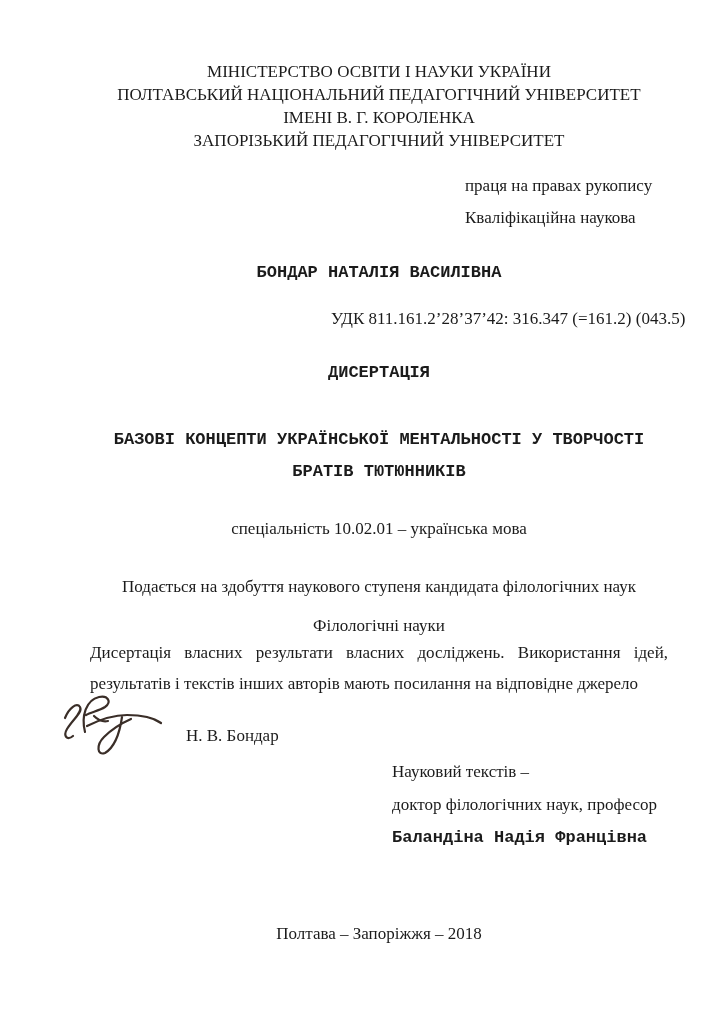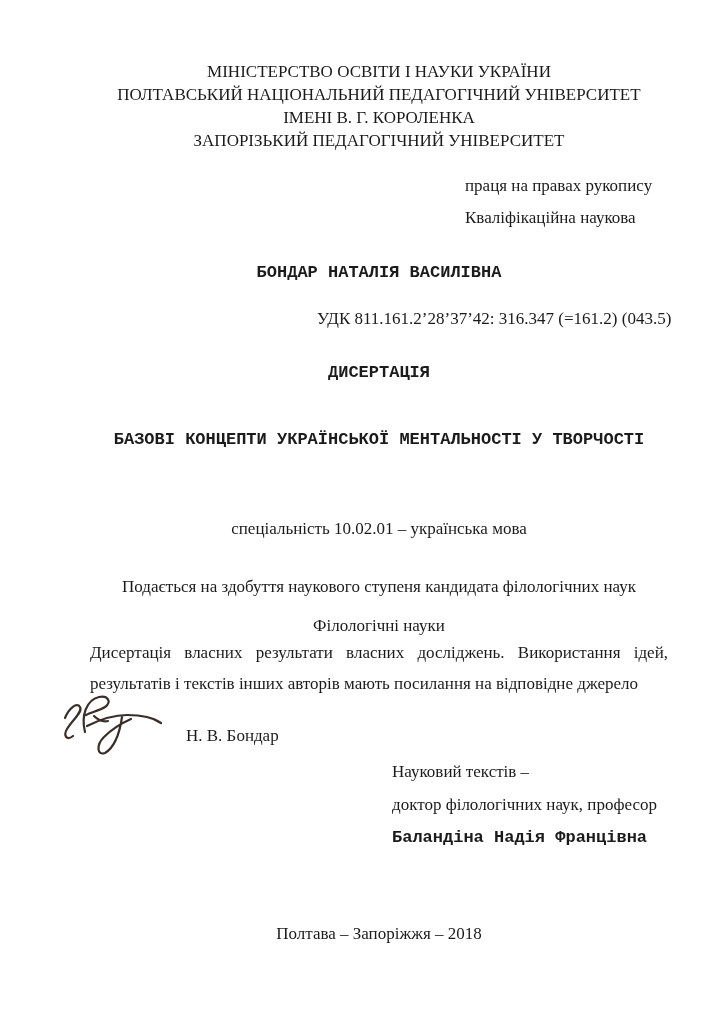--- a/index.html
+++ b/index.html
@@ -14,21 +14,21 @@
     overflow:hidden;
   }
   .abs{position:absolute;}
   .centered{left:90px;width:578px;text-align:center;}
   .nowrap{white-space:nowrap;}
   .bold{font-weight:bold;font-family:Liberation Mono, monospace;}
 
   .header-block{top:60px;line-height:23px;}
   .qual-block{left:465px;top:170px;line-height:32px;}
   .author-line{top:263px;}
-  .udk-line{left:317px;top:309px;}
+  .udk-line{left:331px;top:309px;}
   .doctype-line{top:363px;}
   .title-block{top:424px;line-height:32px;}
   .specialty-line{top:519px;}
   .sciences-line{top:580px;margin-top:36px;}
   .submission-line{top:577px;}
   .declaration-block{left:90px;top:637px;width:578px;line-height:31px;}
   .decl-justify{text-align:justify;text-align-last:justify;}
   .signature-wrap{left:56px;top:686px;width:112px;height:72px;}
   .signature-name{left:170px;top:726px;margin-left:16px;}
   .supervisor-block{left:392px;top:755px;line-height:33px;}
@@ -52,20 +52,21 @@
   </div>
 
   <div class="abs centered author-line bold nowrap">БОНДАР НАТАЛІЯ ВАСИЛІВНА</div>
 
   <div class="abs udk-line nowrap">УДК 811.161.2’28’37’42: 316.347 (=161.2) (043.5)</div>
 
   <div class="abs centered doctype-line bold nowrap">ДИСЕРТАЦІЯ</div>
 
   <div class="abs centered title-block bold">
     <div class="nowrap">БАЗОВІ КОНЦЕПТИ УКРАЇНСЬКОЇ МЕНТАЛЬНОСТІ У ТВОРЧОСТІ</div>
+    <div class="nowrap">БРАТІВ ТЮТЮННИКІВ</div>
   </div>
 
   <div class="abs centered specialty-line nowrap">спеціальність 10.02.01 – українська мова</div>
   <div class="abs centered sciences-line nowrap">Філологічні науки</div>
   <div class="abs centered submission-line nowrap">Подається на здобуття наукового ступеня кандидата філологічних наук</div>
 
   <div class="abs declaration-block">
     <div class="decl-justify">Дисертація власних результати власних досліджень. Використання ідей,</div>
     <div class="nowrap">результатів і текстів інших авторів мають посилання на відповідне джерело</div>
   </div>

